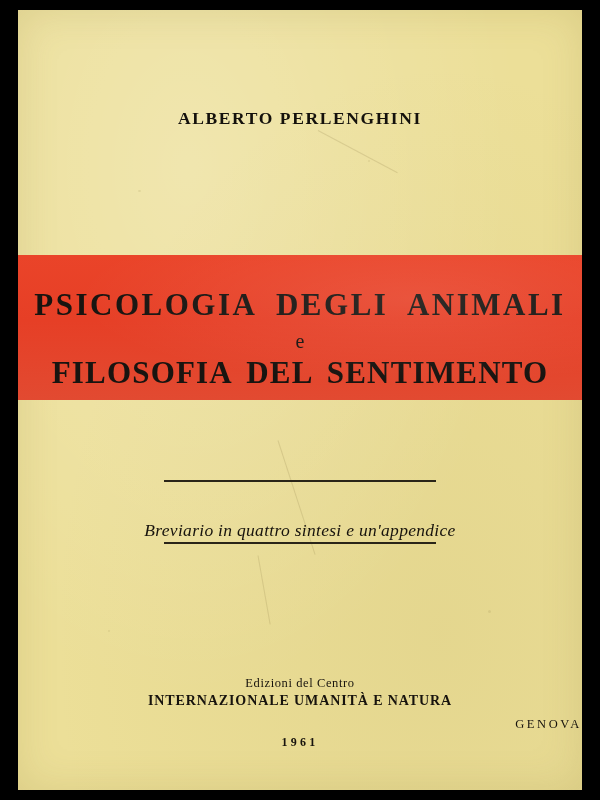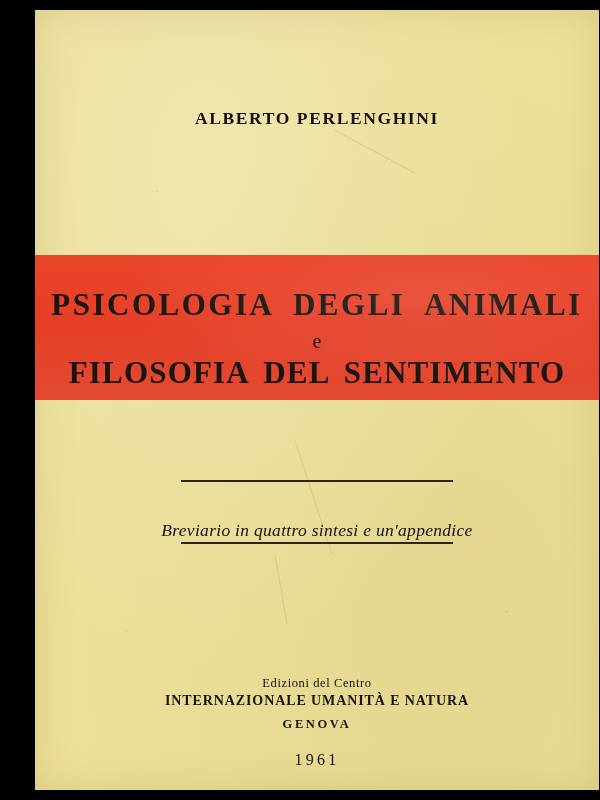--- a/index.html
+++ b/index.html
@@ -9,21 +9,21 @@
   }
   body {
     width: 600px;
     height: 800px;
     overflow: hidden;
     font-family: "Liberation Serif", serif;
   }
 
   #book-cover {
     position: absolute;
-    left: 35px;
+    left: 18px;
     top: 10px;
     width: 564px;
     height: 780px;
     background: #ecdf98;
     background-image:
       radial-gradient(ellipse at 30% 20%, rgba(255,255,255,0.22), rgba(255,255,255,0) 60%),
       radial-gradient(ellipse at 75% 80%, rgba(160,140,60,0.10), rgba(0,0,0,0) 65%);
     box-shadow: inset 0 0 40px rgba(140,120,50,0.18);
     overflow: hidden;
   }
@@ -144,27 +144,29 @@
     margin-bottom: 2px;
   }
   .imprint .line2 {
     font-size: 14px;
     font-weight: bold;
     letter-spacing: 0.9px;
     margin-bottom: 8px;
   }
   .imprint .line3 {
     font-size: 12.5px;
-    font-weight: bold;
+    font-weight: normal;
     letter-spacing: 2.6px;
-    margin-bottom: 19px;
+    margin-bottom: 3px;
+    text-align: right;
   }
   .imprint .line4 {
-    font-size: 16px;
+    font-size: 12px;
     letter-spacing: 3.2px;
+    font-weight: bold;
   }
 </style>
 </head>
 <body>
 
 <div id="book-cover">
 
   <div class="scuff" style="left:120px; top:180px; width:3px; height:2px;"></div>
   <div class="scuff" style="left:350px; top:150px; width:2px; height:2px;"></div>
   <div class="scuff" style="left:470px; top:600px; width:3px; height:3px;"></div>

